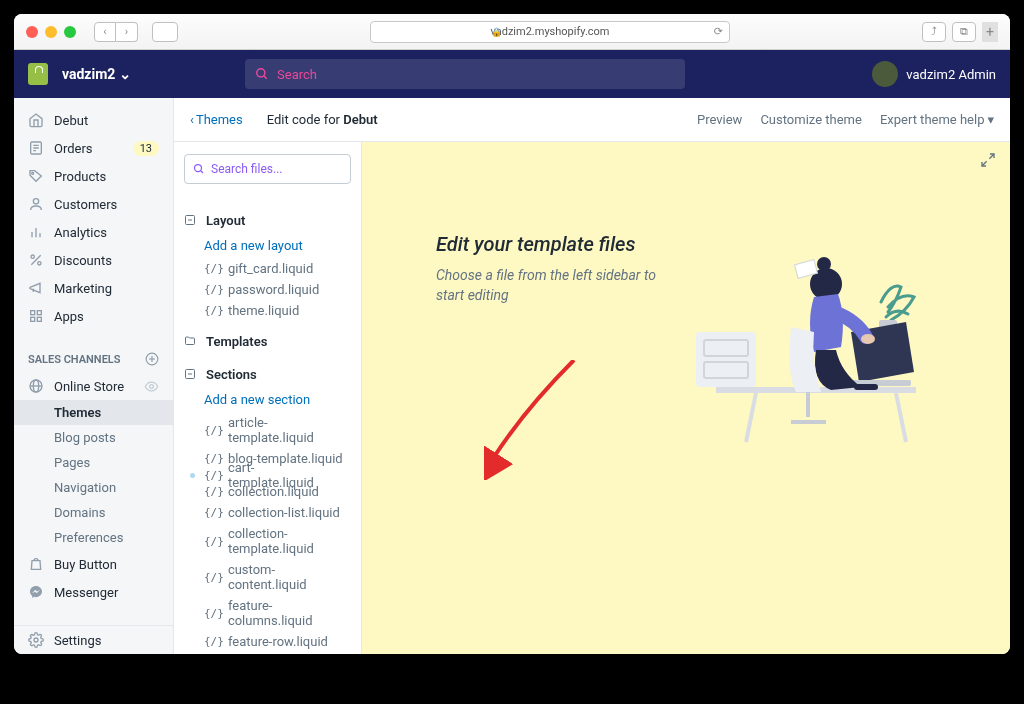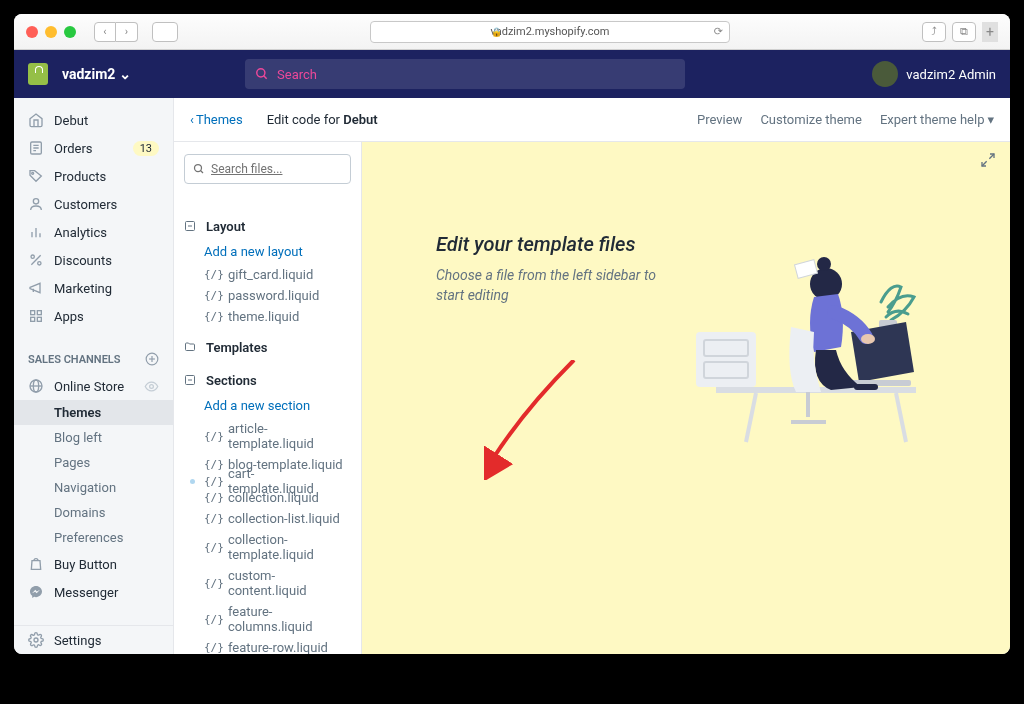--- a/index.html
+++ b/index.html
@@ -43,21 +43,21 @@
 .nav-badge { margin-left: auto; background: #fef9c3; color: #212b36; font-size: 11px; padding: 1px 7px; border-radius: 9px; }
 .nav-header { padding: 14px 14px 6px; font-size: 11px; color: #637381; font-weight: 600; display: flex; align-items: flex-end; }
 .nav-header .plus { margin-left: auto; color: #919eab; }
 .sub-items { padding-left: 40px; }
 .sub-item { padding: 5px 0; color: #637381; cursor: pointer; font-size: 13px; }
 .sub-item.active { font-weight: 600; color: #212b36; background: #e3e6ea; margin-left: -40px; padding-left: 40px; margin-right: 0; }
 .nav-item.eye .eye-icon { margin-left: auto; color: #c4cdd5; font-size: 14px; }
 .sidebar-bottom { margin-top: auto; border-top: 1px solid #e5e7eb; }
 
 .file-panel { width: 188px; background: #fff; border-right: 1px solid #e5e7eb; overflow-y: auto; padding: 12px 10px; font-size: 13px; }
-.file-search { height: 30px; border: 1px solid #c4cdd5; border-radius: 4px; display: flex; align-items: center; padding: 0 8px; gap: 6px; color: #737373; font-size: 12px; margin-bottom: 30px; text-decoration: underline; }
+.file-search { height: 30px; border: 1px solid #c4cdd5; border-radius: 4px; display: flex; align-items: center; padding: 0 8px; gap: 6px; color: #8b5cf6; font-size: 12px; margin-bottom: 24px; }
 .fp-section { display: flex; align-items: center; gap: 8px; font-weight: 600; color: #212b36; padding: 5px 0; cursor: pointer; }
 .fp-section .fico { width: 14px; height: 14px; color: #637381; }
 .fp-link { color: #006fbb; padding: 5px 0 5px 20px; cursor: pointer; }
 .fp-file { color: #637381; padding: 3px 0 3px 20px; cursor: pointer; display: flex; align-items: center; gap: 4px; position: relative; }
 .fp-file .brace { font-family: monospace; font-size: 11px; }
 .fp-file.dot::before { content:''; position: absolute; left: 6px; width: 5px; height: 5px; background: #b0d7f0; border-radius: 50%; }
 
 .main { flex: 1; background: #fef9c3; display: flex; flex-direction: column; overflow: hidden; font-style: italic; }
 .page-header { height: 44px; border-bottom: 1px solid #e5e7eb; background: #fff; display: flex; align-items: center; padding: 0 16px; font-size: 13px; color: #637381; }
 .page-header.full { position: relative; }
@@ -239,21 +239,21 @@
             <span>Online Store</span>
             <span class="eye-icon">
               <svg width="15" height="15" viewBox="0 0 24 24" fill="none" stroke="currentColor" stroke-width="2">
                 <path d="M2 12s3.5-7 10-7 10 7 10 7-3.5 7-10 7S2 12 2 12z"></path>
                 <circle cx="12" cy="12" r="3"></circle>
               </svg>
             </span>
           </div>
           <div class="sub-items">
             <div class="sub-item active">Themes</div>
-            <div class="sub-item">Blog left</div>
+            <div class="sub-item">Blog posts</div>
             <div class="sub-item">Pages</div>
             <div class="sub-item">Navigation</div>
             <div class="sub-item">Domains</div>
             <div class="sub-item">Preferences</div>
           </div>
           <div class="nav-item">
             <span class="ico">
               <svg width="16" height="16" viewBox="0 0 24 24" fill="none" stroke="currentColor" stroke-width="2">
                 <path d="M6 7h12l1 13H5L6 7z"></path>
                 <path d="M9 7a3 3 0 016 0"></path>

